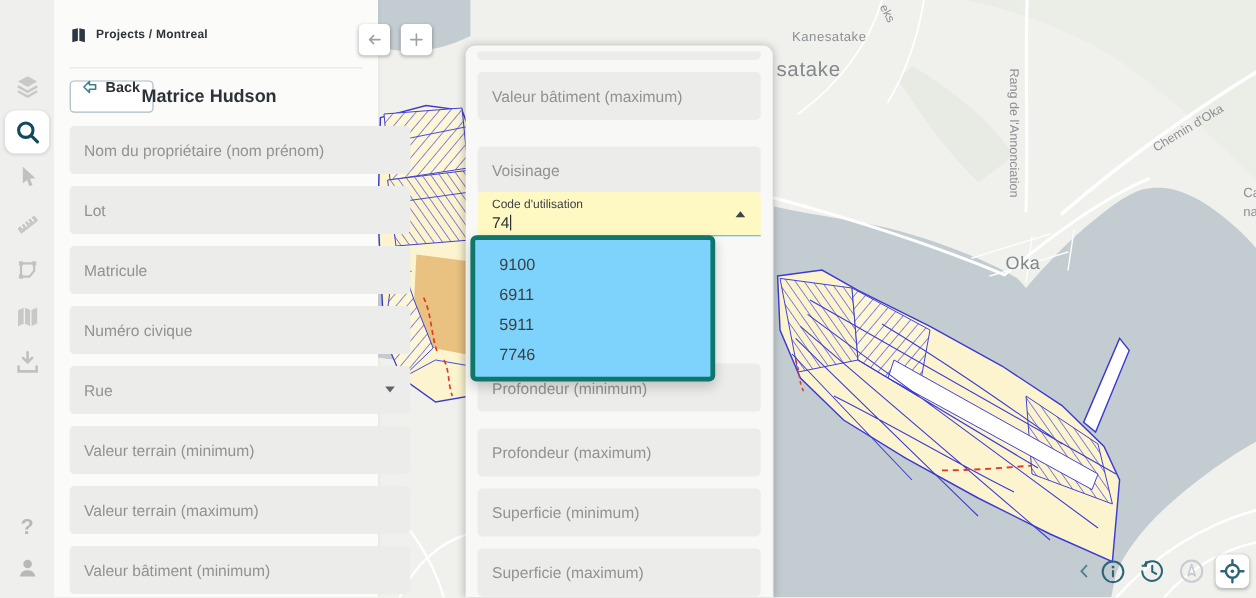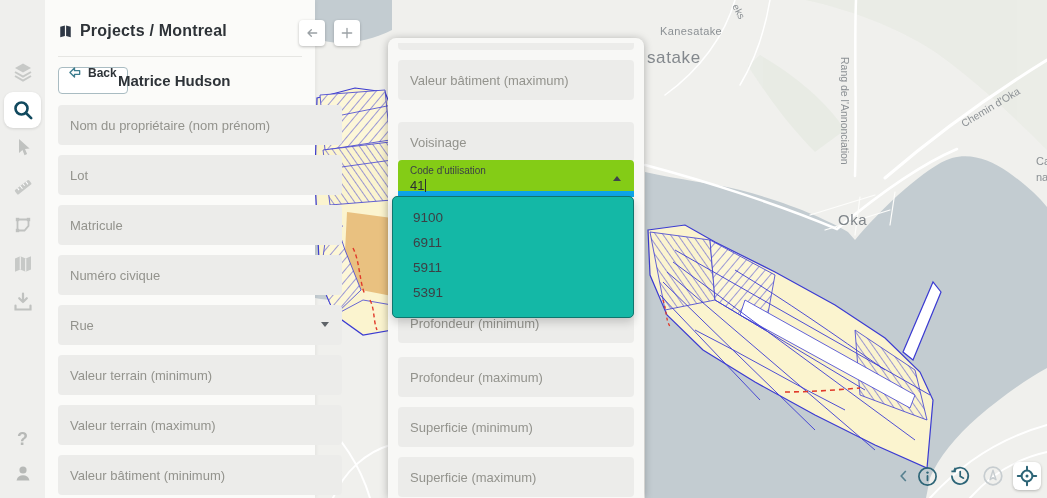--- a/index.html
+++ b/index.html
@@ -7,41 +7,41 @@
 
   
   .rail { position:absolute; left:0; top:0; width:45px; height:498px; background:#efefed; z-index:7; }
   .rail .nav-btn { position:absolute; left:4px; width:37px; height:34px; display:flex; align-items:center; justify-content:center; cursor:pointer; }
   .rail .nav-btn.active { background:#ffffff; border-radius:9px; box-shadow:0 1px 3px rgba(0,0,0,.12); height:36px; }
   .rail .glyph-help { font-size:18px; font-weight:700; color:#b7b9b7; }
 
   
   .panel-left { position:absolute; left:45px; top:0; width:270px; height:498px; background:#fbfbf9; z-index:6; box-shadow:1px 0 4px rgba(0,0,0,.06); }
   .crumb-row { position:absolute; left:13px; top:22px; display:flex; align-items:center; gap:7px; }
-  .crumb { font-size:16px; font-weight:700; color:#2e3338; letter-spacing:.2px; }
+  .crumb { font-size:10px; font-weight:700; color:#2e3338; letter-spacing:.2px; }
   .divider { position:absolute; left:13px; right:13px; top:56px; height:1px; background:#e6e6e3; }
   .back-btn { position:absolute; left:13px; top:67px; height:27px; padding:0 10px 16px 8px; display:flex; align-items:center; gap:6px; background:#fff; border:1px solid #a9bcc2; border-radius:4px; cursor:pointer; }
   .back-btn span { font-size:12px; font-weight:700; color:#2e3338; }
   .panel-title { position:absolute; left:73px; top:72px; font-size:15px; font-weight:700; color:#2e3338; }
   .form-col { position:absolute; left:13px; top:105px; width:244px; }
   .field { position:relative; width:284px; height:40px; margin-bottom:10px; }
   .field input { width:100%; height:100%; background:#ececea; border:none; outline:none; border-radius:4px; padding:0 26px 0 12px; font-family:"Liberation Sans",sans-serif; font-size:13px; color:#333; }
   .field input::placeholder { color:#93938d; opacity:1; }
   .tri-down { position:absolute; right:13px; top:17px; width:0; height:0; border-left:4.5px solid transparent; border-right:4.5px solid transparent; border-top:5.5px solid #5f6368; }
   .tri-up { position:absolute; right:13px; top:16px; width:0; height:0; border-left:4.5px solid transparent; border-right:4.5px solid transparent; border-bottom:5.5px solid #3f444b; }
 
   
   .panel-mid { position:absolute; left:388px; top:38px; width:256px; height:460px; background:#f8f8f6; border-radius:8px 8px 0 0; box-shadow:0 1px 8px rgba(0,0,0,.28); z-index:4; }
   .panel-mid .field { position:absolute; left:10px; width:236px; }
   .sliver { position:absolute; left:10px; top:5px; width:236px; height:7px; background:#ececea; border-radius:0 0 4px 4px; }
-  .code-field { position:absolute; left:10px; top:122px; width:236px; height:37px; background:#84cc16; border-radius:4px 4px 0 0; border-bottom:6px solid #0ea5e9; cursor:text; }
+  .code-field { position:absolute; left:10px; top:122px; width:236px; height:37px; background:#fef9c3; border-radius:4px 4px 0 0; border-bottom:1px solid #0ea5e9; cursor:text; }
   .code-label { position:absolute; left:12px; top:5px; font-size:10px; color:#3c4046; }
   .code-value { position:absolute; left:12px; top:18px; font-size:13px; color:#2b2e33; }
   .caret-bar { display:inline-block; width:1px; height:13px; background:#2b2e33; vertical-align:-2px; margin-left:1px; }
-  .suggest { position:absolute; left:4px; top:158px; width:242px; height:122px; background:#14b8a6; border:1px solid #0f766e; border-radius:5px; box-shadow:0 4px 10px rgba(0,0,0,.18); z-index:5; padding-top:8px; }
+  .suggest { position:absolute; left:4px; top:158px; width:204px; height:122px; background:#7dd3fc; border:4px solid #0f766e; border-radius:5px; box-shadow:0 4px 10px rgba(0,0,0,.18); z-index:5; padding-top:8px; }
   .suggest .opt { height:25px; line-height:25px; padding-left:20px; font-size:13.5px; color:#3c4045; cursor:pointer; }
 
   
   .map { position:absolute; left:315px; top:0; width:732px; height:498px; z-index:0; }
   .map svg { position:absolute; left:0; top:0; }
   .mlabel { position:absolute; color:#8b9094; white-space:nowrap; z-index:1; }
 
   .map-btn { position:absolute; width:26px; height:26px; background:#fff; border-radius:4px; box-shadow:0 1px 3px rgba(0,0,0,.25); display:flex; align-items:center; justify-content:center; z-index:8; cursor:pointer; }
 
   .ctrl-row { position:absolute; right:6px; bottom:8px; display:flex; align-items:center; gap:7px; z-index:8; }
@@ -231,29 +231,29 @@
 
   <div class="field" style="top:22px;">
     <input placeholder="Valeur bâtiment (maximum)" style="">
   </div>
   <div class="field" style="top:84px;">
     <input placeholder="Voisinage" style="">
   </div>
 
   <div class="code-field">
     <div class="code-label">Code d'utilisation</div>
-    <div class="code-value"><span>41</span><span class="caret-bar"></span></div>
+    <div class="code-value"><span>74</span><span class="caret-bar"></span></div>
     <div class="tri-up"></div>
   </div>
 
   <div class="suggest">
     <div class="opt">9100</div>
     <div class="opt">6911</div>
     <div class="opt">5911</div>
-    <div class="opt">5391</div>
+    <div class="opt">7746</div>
   </div>
 
   <div class="field" style="top:319px;">
     <input placeholder="Profondeur (maximum)" style="">
   </div>
   <div class="field" style="top:265px;">
     <input placeholder="Profondeur (minimum)" style="">
   </div>
   <div class="field" style="top:369px;">
     <input placeholder="Superficie (minimum)" style="">

